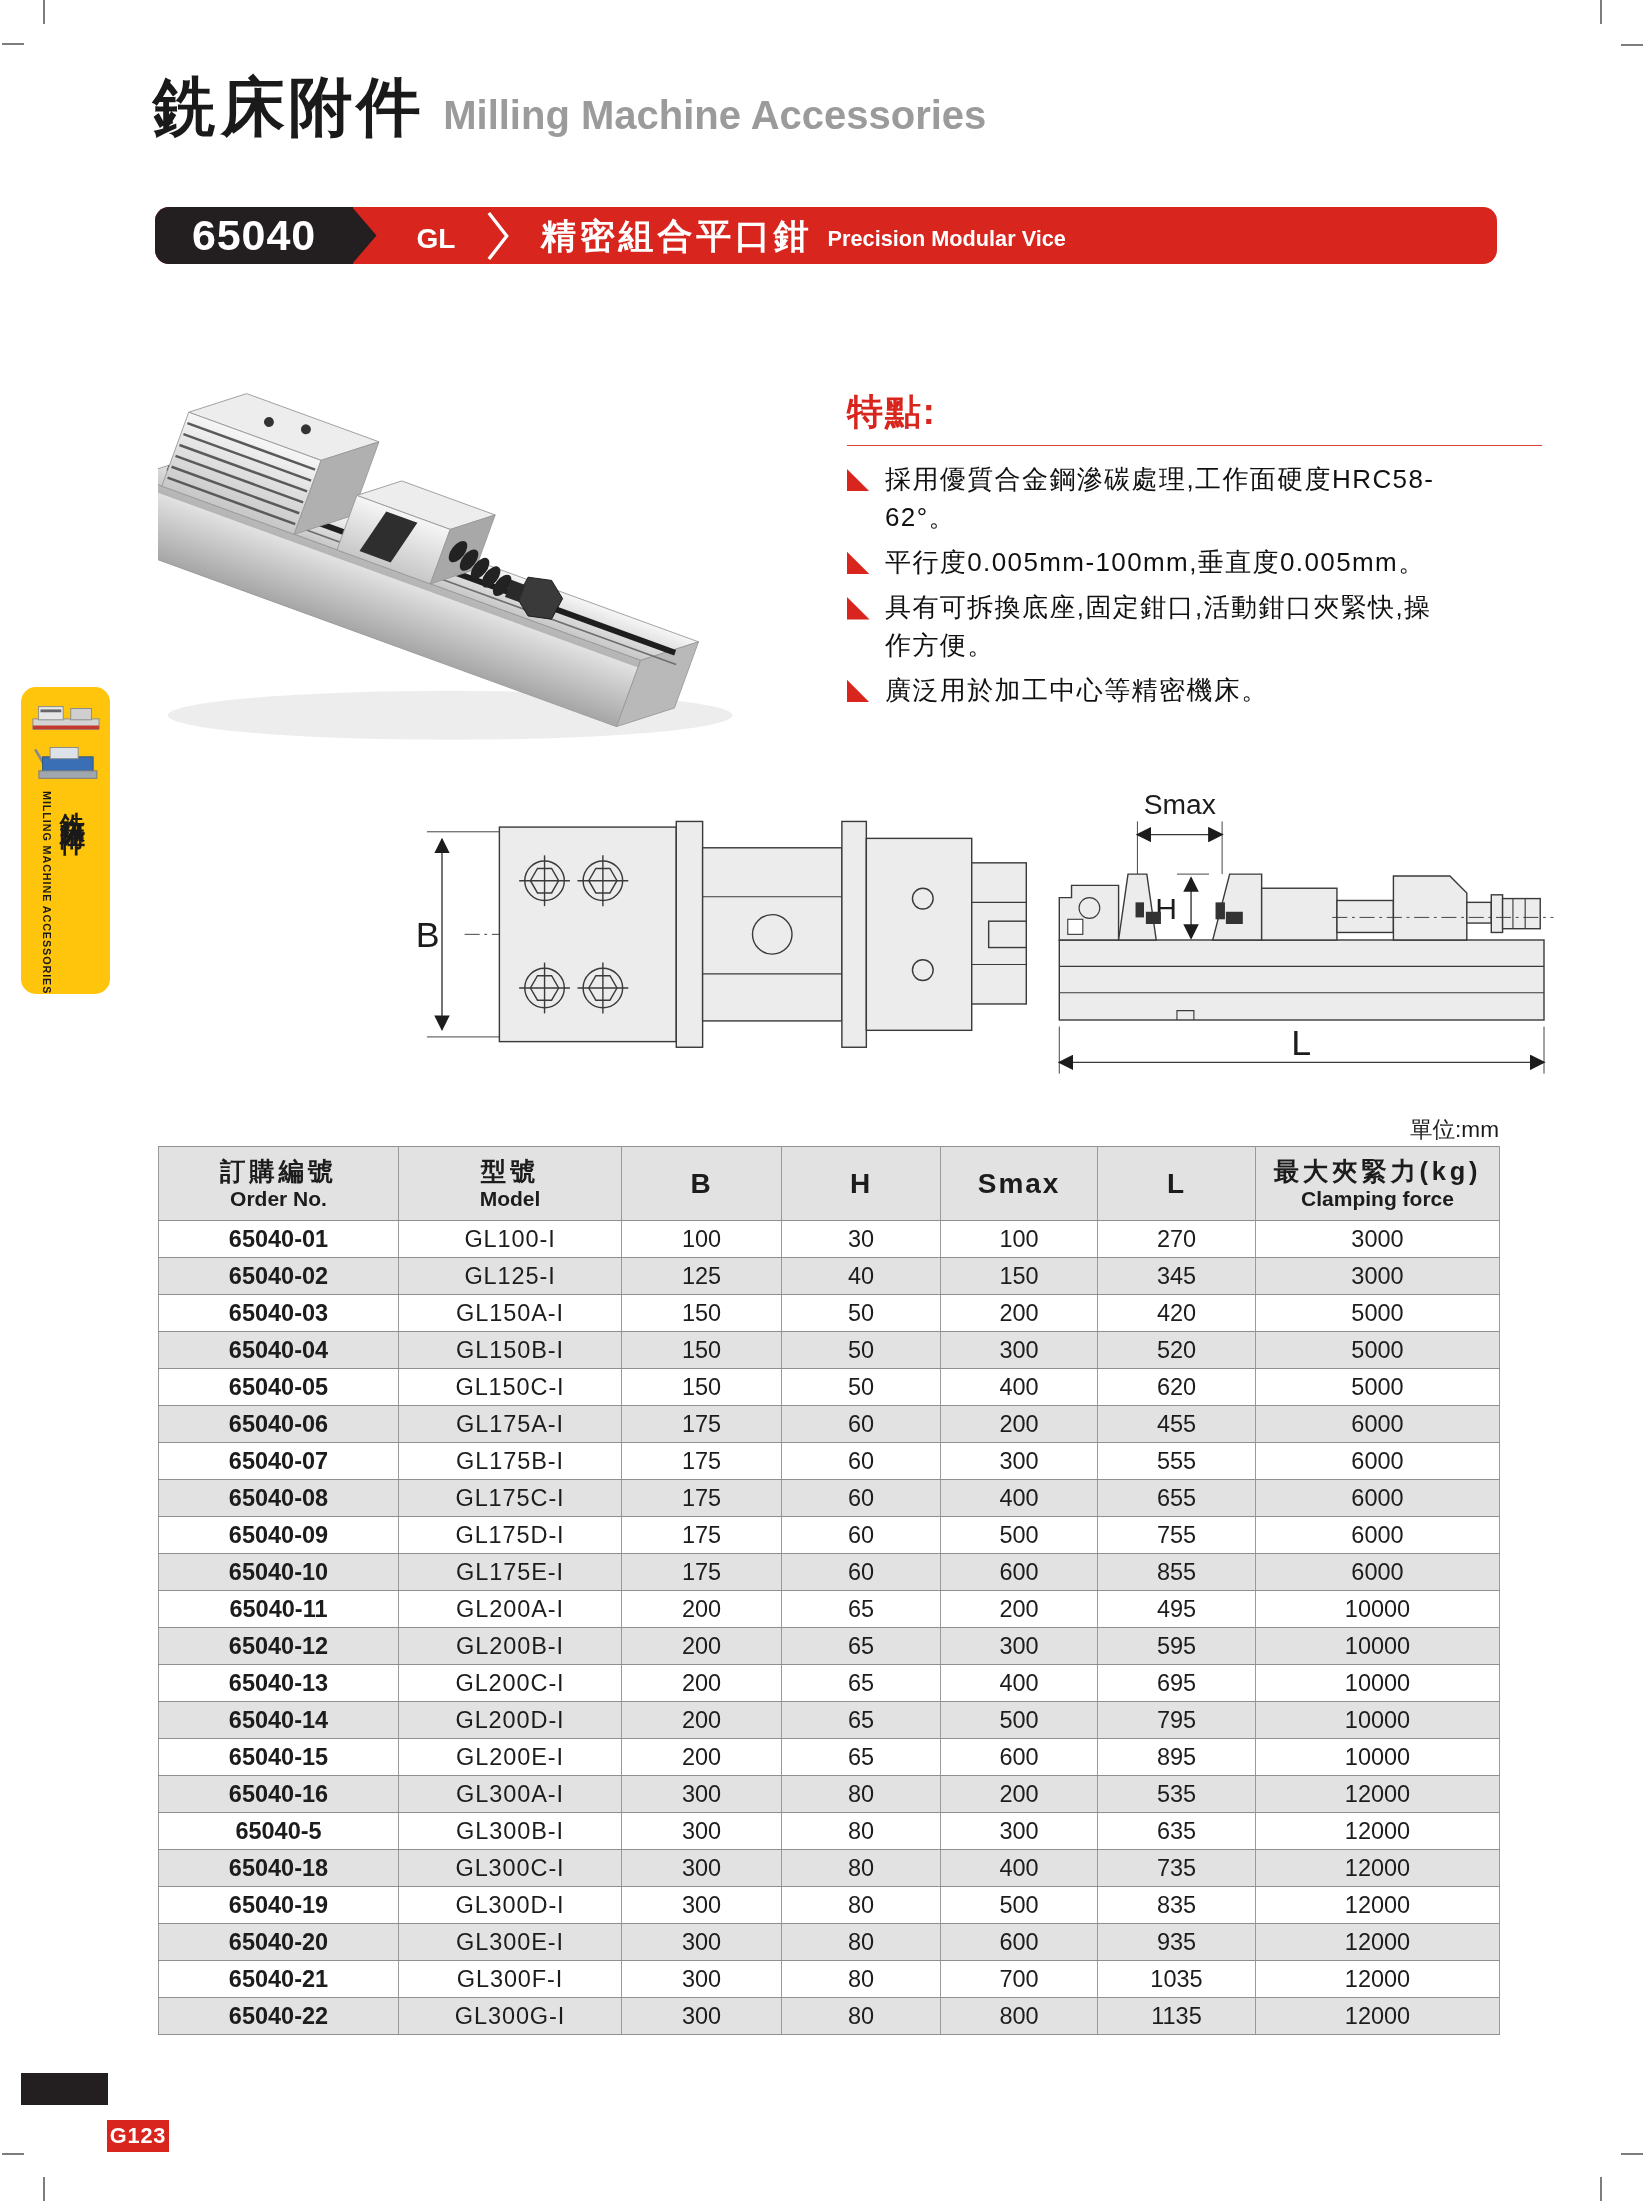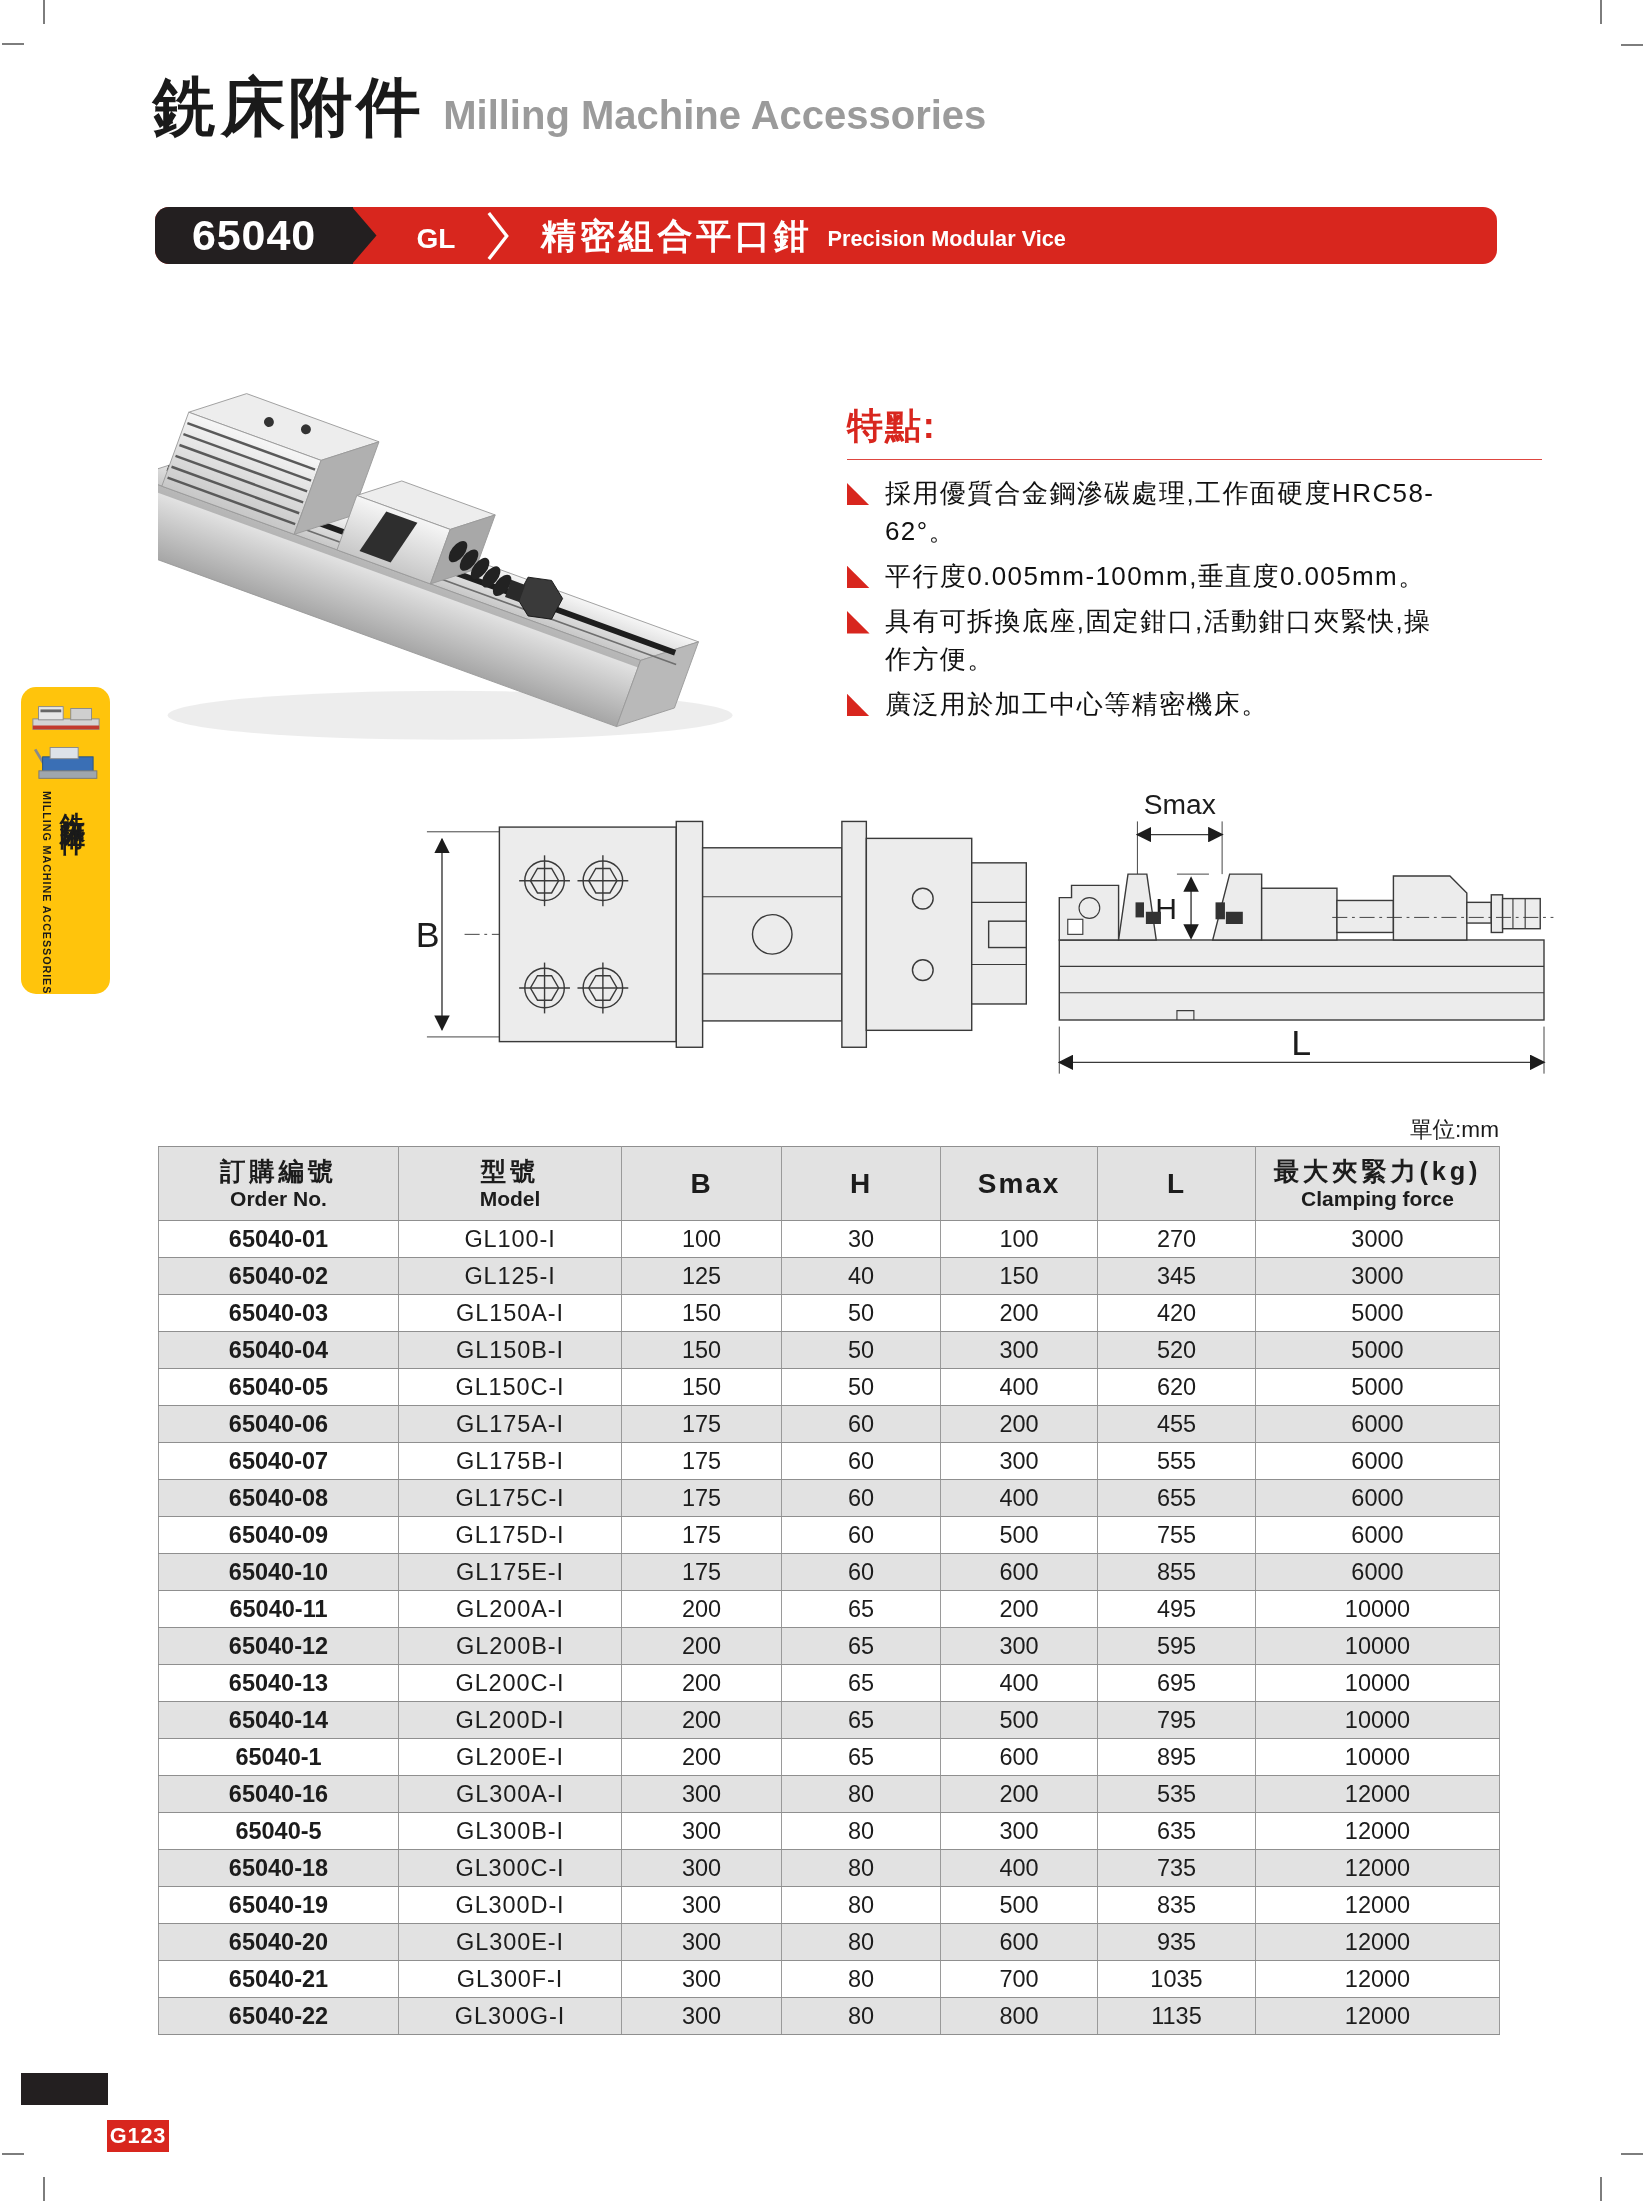--- a/index.html
+++ b/index.html
@@ -33,21 +33,21 @@
   
   .sidetab{position:absolute;left:21px;top:687px;width:89px;height:307px;background:var(--tab-yellow);
            border-radius:15px;display:flex;flex-direction:column;align-items:center;}
   .thumbs{margin-top:11.3px;display:flex;flex-direction:column;gap:3.8px;align-items:center;}
   .tab-text{flex:1;display:flex;flex-direction:row;align-items:flex-start;justify-content:center;gap:3.8px;margin-top:7.5px;}
   .tab-en{writing-mode:vertical-rl;text-orientation:sideways;font-size:10.8px;font-weight:bold;color:#1a1a1a;letter-spacing:0.9px;}
   .tab-zh{writing-mode:vertical-rl;font-size:25.4px;font-weight:bold;color:#1a1a1a;letter-spacing:6.6px;}
 
   
   .features{position:absolute;left:847px;top:388px;width:702px;}
-  .feat-head{color:var(--accent-red);font-size:36px;font-weight:bold;letter-spacing:1.9px;margin-top:14px;}
+  .feat-head{color:var(--accent-red);font-size:36px;font-weight:bold;letter-spacing:1.9px;}
   .feat-rule{height:1.9px;background:var(--accent-red);opacity:.85;margin:7.5px 0 15px 0;width:695px;}
   .feat-list{list-style:none;margin:0;padding:0;width:603px;}
   .feat{position:relative;padding-left:38px;font-size:26px;line-height:1.45;color:#111;
         letter-spacing:1.4px;margin-bottom:7.5px;}
   .tri{position:absolute;left:0;top:7.5px;width:22.6px;height:22.6px;background:var(--accent-red);
        clip-path:polygon(0 0,100% 100%,0 100%);}
 
   
   .abs{position:absolute;}
   svg text{font-family:"Liberation Sans", sans-serif;fill:#1c1c1c;}
@@ -447,21 +447,21 @@
         <tr class="alt">
           <td class="c-order">65040-14</td>
           <td class="c-model">GL200D-I</td>
           <td>200</td>
           <td>65</td>
           <td>500</td>
           <td>795</td>
           <td>10000</td>
         </tr>
         <tr>
-          <td class="c-order">65040-1</td>
+          <td class="c-order">65040-15</td>
           <td class="c-model">GL200E-I</td>
           <td>200</td>
           <td>65</td>
           <td>600</td>
           <td>895</td>
           <td>10000</td>
         </tr>
         <tr class="alt">
           <td class="c-order">65040-16</td>
           <td class="c-model">GL300A-I</td>

